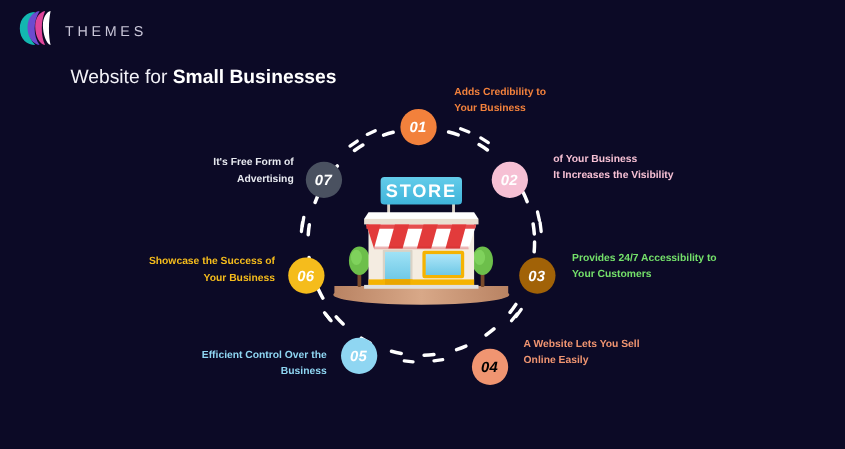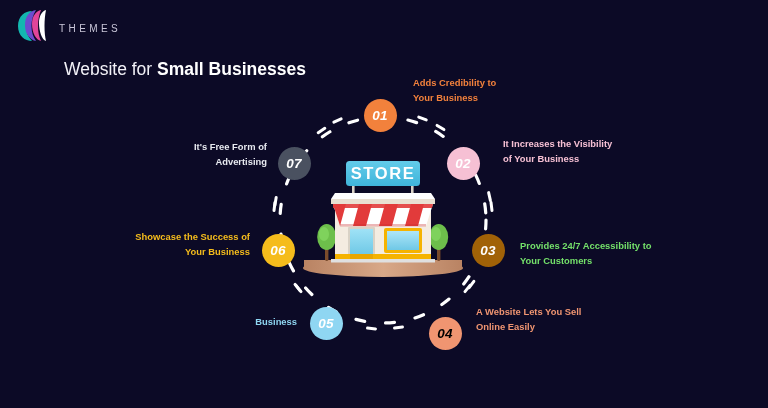--- a/index.html
+++ b/index.html
@@ -9,21 +9,21 @@
     font-family:"Liberation Sans", sans-serif;
     background:#0c0a26;
   }
   .stage { position:absolute; inset:0; }
 
   
   .logo { position:absolute; left:16px; top:10px; display:flex; align-items:center; gap:7px; }
   .logo-mark { width:34px; height:32px; position:relative; flex:0 0 auto; }
   .logo-text { display:flex; flex-direction:column; line-height:1; padding-top:2px; }
   .logo-word { color:#ffffff; font-size:23px; font-weight:700; letter-spacing:.5px; }
-  .logo-sub { color:#c9c6d8; font-size:10px; letter-spacing:3.4px; margin-top:3px; padding-left:2px; }
+  .logo-sub { color:#c9c6d8; font-size:13px; letter-spacing:3.4px; margin-top:3px; padding-left:2px; }
 
   
   .title { position:absolute; left:64px; top:57px; width:340px; }
   .title-line { color:#f2f1f7; font-size:17.5px; line-height:25px; font-weight:400; }
   .title-strong { font-weight:700; color:#ffffff; }
 
   
   .ring { position:absolute; left:278px; top:115px; width:210px; height:210px; }
 
   
@@ -146,41 +146,42 @@
       <div class="tick" style="width: 11px; left: 417.062px; top: 116.933px; transform: rotate(21.2817deg);"></div>
       <div class="node" style="left: 363.5px; top: 98.5px; background: rgb(242, 129, 60); color: rgb(255, 255, 255);">01</div>
       <div class="label right" style="left: 413px; top: 76px; color: rgb(242, 129, 60);">
         <div>Adds Credibility to</div>
         <div>Your Business</div>
       </div>
       <div class="tick" style="width: 11px; left: 434.634px; top: 125.674px; transform: rotate(31.6118deg);"></div>
       <div class="tick" style="width: 11px; left: 483.895px; top: 194.812px; transform: rotate(77.4484deg);"></div>
       <div class="node" style="left: 446.5px; top: 146.5px; background: rgb(246, 192, 212); color: rgb(255, 255, 255);">02</div>
       <div class="label right" style="left: 503px; top: 137px; color: rgb(246, 192, 212);">
+        <div>of Your Business</div>
         <div>It Increases the Visibility</div>
-        <div>of Your Business</div>
       </div>
       <div class="tick" style="width: 11px; left: 485.694px; top: 205.267px; transform: rotate(83.0271deg);"></div>
       <div class="tick" style="width: 11px; left: 462.372px; top: 286.894px; transform: rotate(128.864deg);"></div>
       <div class="node" style="left: 471.5px; top: 233.5px; background: #a16207; color: rgb(255, 255, 255);">03</div>
-      <div class="label right" style="left: 520px; top: 227px; color: rgb(116, 224, 106); margin-top: 12px;">
+      <div class="label right" style="left: 520px; top: 227px; color: rgb(116, 224, 106);">
         <div>Provides 24/7 Accessibility to</div>
         <div>Your Customers</div>
       </div>
       <div class="tick" style="width: 11px; left: 465.642px; top: 282.624px; transform: rotate(126.036deg);"></div>
       <div class="tick" style="width: 11px; left: 392.909px; top: 326.405px; transform: rotate(171.873deg);"></div>
       <div class="node" style="left: 428.5px; top: 317px; background: rgb(240, 149, 113); color: #000000;">04</div>
       <div class="label right" style="left: 476px; top: 305px; color: rgb(240, 149, 113);">
         <div>A Website Lets You Sell</div>
         <div>Online Easily</div>
       </div>
       <div class="tick" style="width: 11px; left: 366.027px; top: 326.895px; transform: rotate(186.042deg);"></div>
       <div class="tick" style="width: 11px; left: 291.749px; top: 285.789px; transform: rotate(231.878deg);"></div>
       <div class="node" style="left: 309.5px; top: 306.5px; background: rgb(143, 214, 242); color: rgb(255, 255, 255);">05</div>
       <div class="label left" style="left: 122px; top: 315px; color: rgb(143, 214, 242);">
+        <div>Efficient Control Over the</div>
         <div>Business</div>
       </div>
       <div class="tick" style="width: 11px; left: 292.628px; top: 286.894px; transform: rotate(231.136deg);"></div>
       <div class="tick" style="width: 11px; left: 269.306px; top: 205.267px; transform: rotate(276.973deg);"></div>
       <div class="node" style="left: 261.5px; top: 233.5px; background: rgb(245, 188, 28); color: rgb(255, 255, 255);">06</div>
       <div class="label left" style="left: 75px; top: 230px; color: rgb(245, 188, 28);">
         <div>Showcase the Success of</div>
         <div>Your Business</div>
       </div>
       <div class="tick" style="width: 11px; left: 270.064px; top: 200.099px; transform: rotate(-80.2808deg);"></div>

